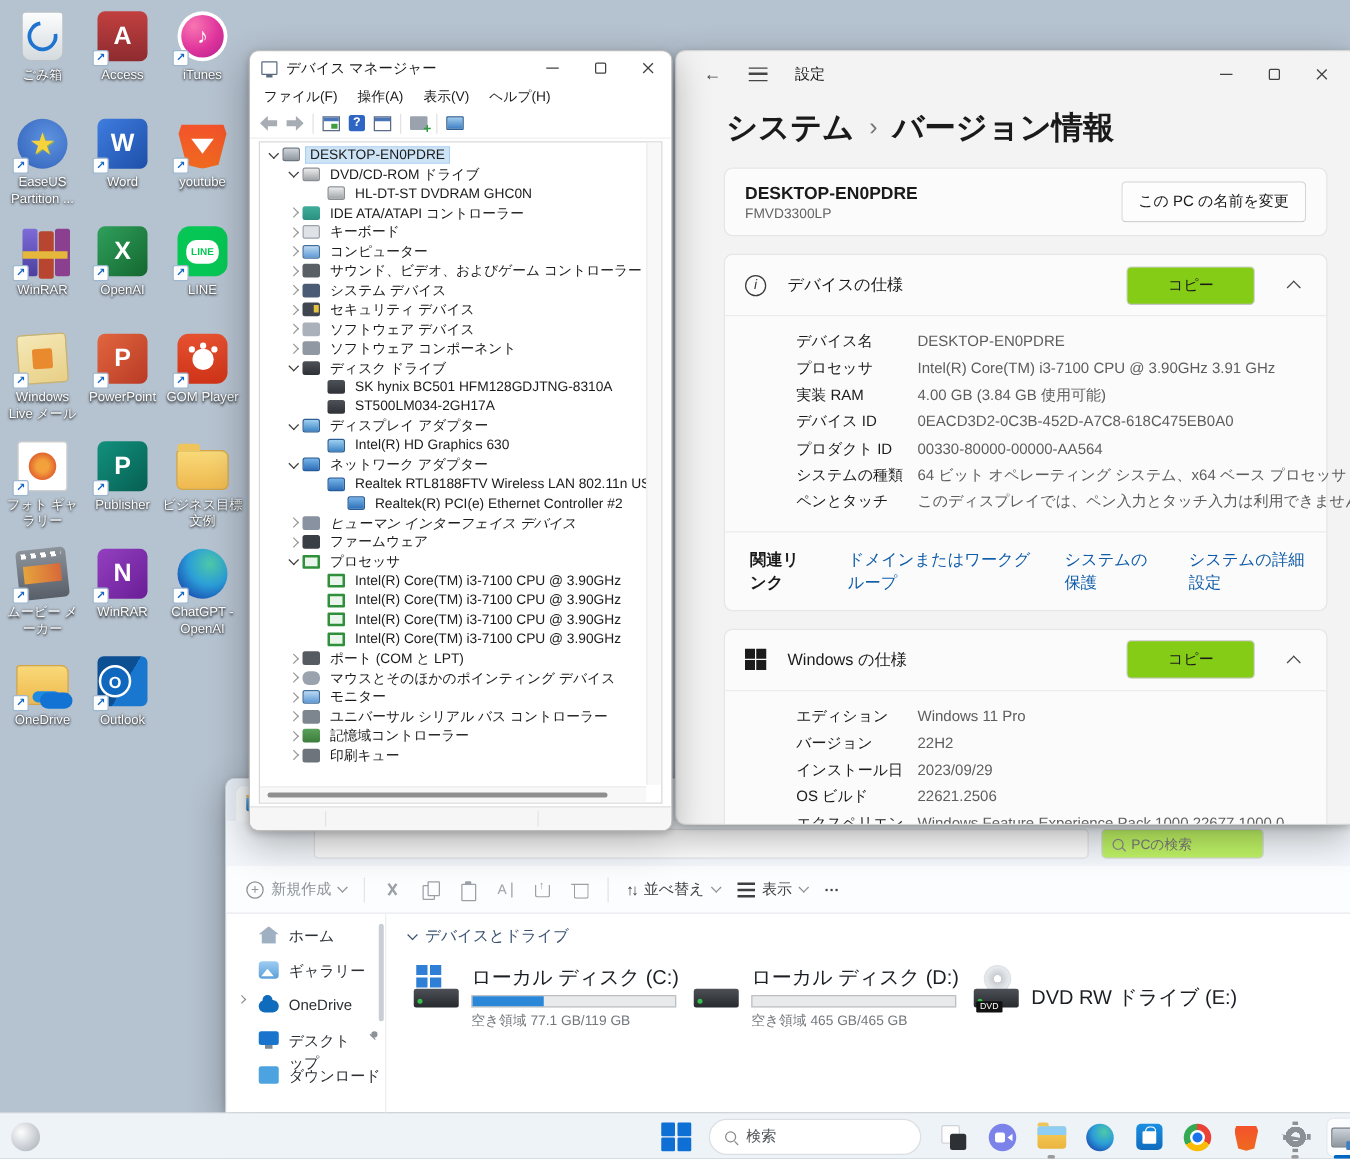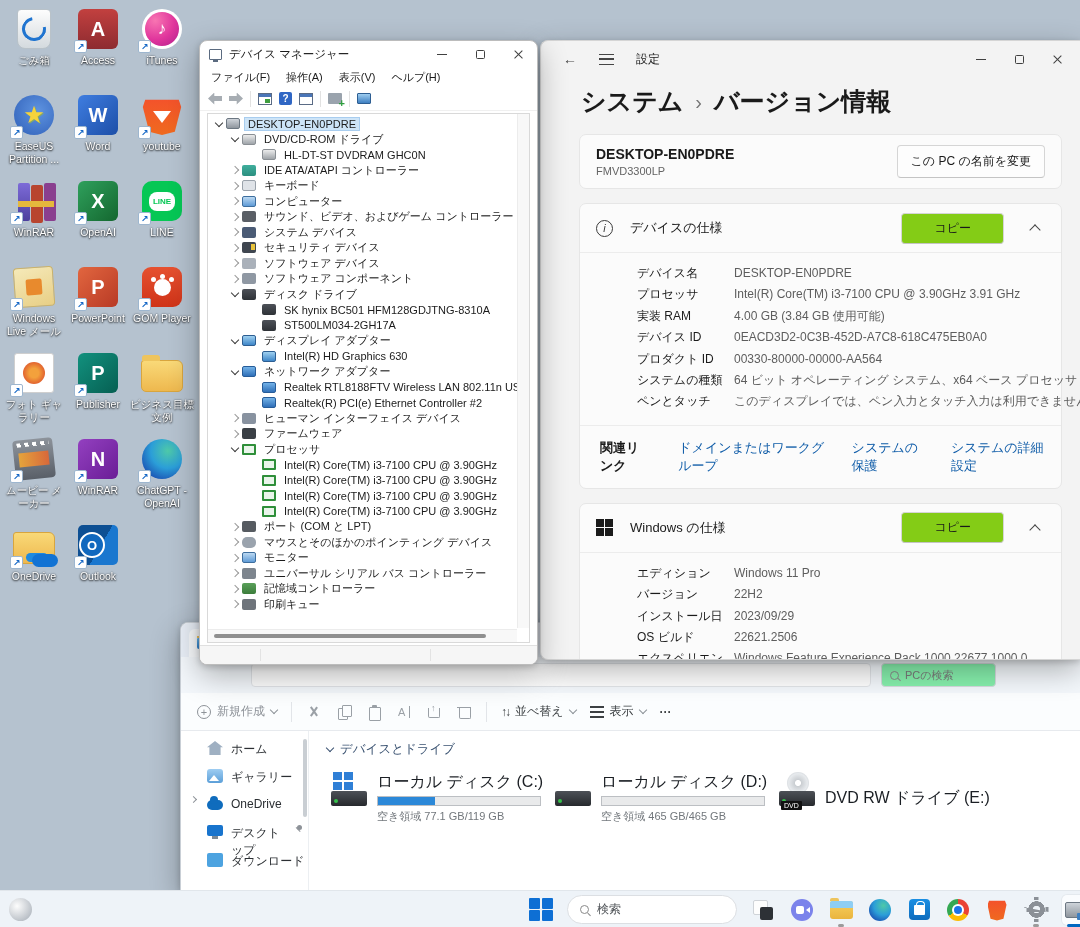--- a/index.html
+++ b/index.html
@@ -74,21 +74,21 @@
 
   
   #explorer { left:180px; top:622px; width:900px; height:268px; background:#fff; border-radius:8px 0 0 0; z-index:2; overflow:hidden; border:1px solid #c9cfd6; border-right:none; border-bottom:none; }
   .ex-tabs { height:34px; background:#e9eff7; display:flex; align-items:flex-end; padding-left:8px; }
   .ex-tab { width:200px; height:28px; background:#f8fafc; border-radius:6px 6px 0 0; display:flex; align-items:center; padding-left:8px; gap:6px; }
   .mini-folder { width:14px; height:11px; background:linear-gradient(#f7cf5e,#eab53e); border-radius:1px 2px 2px 2px; position:relative; }
   .mini-folder::before { content:""; position:absolute; top:-2px; left:0; width:6px; height:2px; background:#eec45d; }
   .mini-folder.blue { background:linear-gradient(#64b4ee,#2a7cc9); }
   .ex-addr { height:36px; background:#f3f7fb; display:flex; align-items:center; padding:0 12px; gap:10px; }
   .ex-crumb { flex:0 0 620px; margin-left:58px; height:24px; background:#fdfdfd; border:1px solid #e1e4e8; border-radius:4px; }
-  .ex-search { width:115px; height:24px; background:#86efac; border:1px solid #d6dade; border-radius:4px; display:flex; align-items:center; gap:6px; padding:0 8px; font-size:11px; color:#797979; }
+  .ex-search { width:130px; height:24px; background:#bef264; border:1px solid #d6dade; border-radius:4px; display:flex; align-items:center; gap:6px; padding:0 8px; font-size:11px; color:#797979; }
   .mag { width:9px; height:9px; border:1.4px solid #8a8a8a; border-radius:50%; position:relative; flex:none; }
   .mag::after { content:""; position:absolute; right:-3px; bottom:-2px; width:4px; height:1.4px; background:#8a8a8a; transform:rotate(45deg); }
   .ex-toolbar { height:38px; background:#fbfdfe; border-bottom:1px solid #e7eaee; display:flex; align-items:center; padding:0 16px; gap:14px; font-size:12px; color:#5f6368; }
   .tb-sep { width:1px; height:20px; background:#e2e5e9; }
   .tb-btn { display:flex; align-items:center; gap:6px; color:#8d9298; }
   .tb-btn.dark { color:#3c4043; }
   .chev-d { width:6px; height:6px; border-right:1.3px solid #8d9298; border-bottom:1.3px solid #8d9298; transform:rotate(45deg); margin-top:-3px; }
   .plus-c { width:14px; height:14px; border:1.4px solid #8d9298; border-radius:50%; display:flex; align-items:center; justify-content:center; font-size:11px; color:#8d9298; }
   .ic16 { width:16px; height:16px; position:relative; display:inline-block; }
   .ic-cut::before,.ic-cut::after { content:""; position:absolute; top:2px; left:7px; width:1.6px; height:11px; background:#9aa0a6; }
@@ -860,27 +860,27 @@
           <span class="ticon i-net"></span>
           <span class="tlabel">ネットワーク アダプター</span>
         </div>
 
         <div class="trow" style="padding-left: 38px;">
           <span class="arrow leaf"></span>
           <span class="ticon i-net"></span>
           <span class="tlabel">Realtek RTL8188FTV Wireless LAN 802.11n USB 2.0 Network</span>
         </div>
 
-        <div class="trow" style="padding-left: 38px;">
+        <div class="trow" style="padding-left: 38px; justify-content: center;">
           <span class="arrow leaf"></span>
           <span class="ticon i-net"></span>
           <span class="tlabel">Realtek(R) PCI(e) Ethernet Controller #2</span>
         </div>
 
-        <div class="trow" style="padding-left: 18px;">
+        <div class="trow" style="padding-left: 18px; font-style: italic;">
           <span class="arrow col"></span>
           <span class="ticon i-hid"></span>
           <span class="tlabel">ヒューマン インターフェイス デバイス</span>
         </div>
 
         <div class="trow" style="padding-left: 18px;">
           <span class="arrow col"></span>
           <span class="ticon i-fw"></span>
           <span class="tlabel">ファームウェア</span>
         </div>

